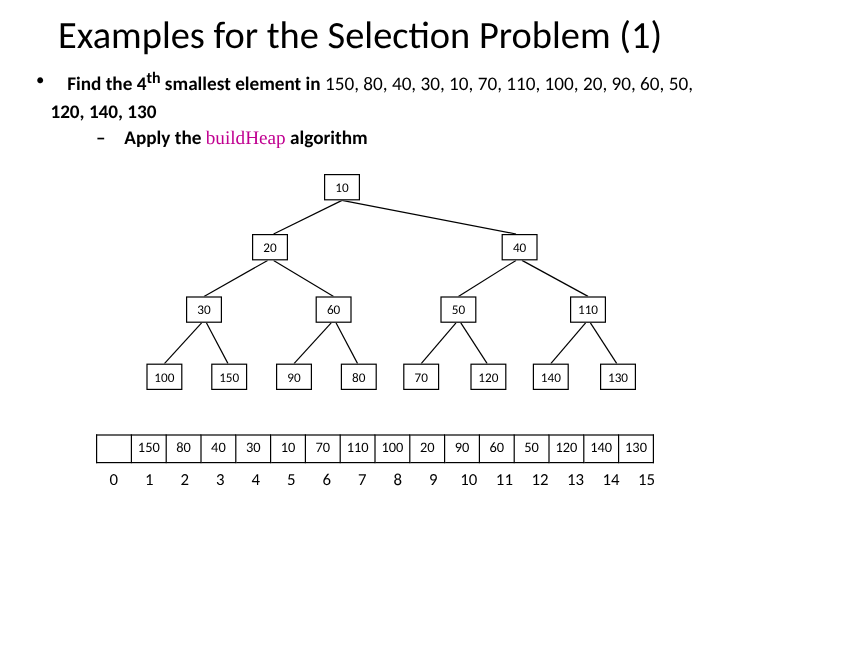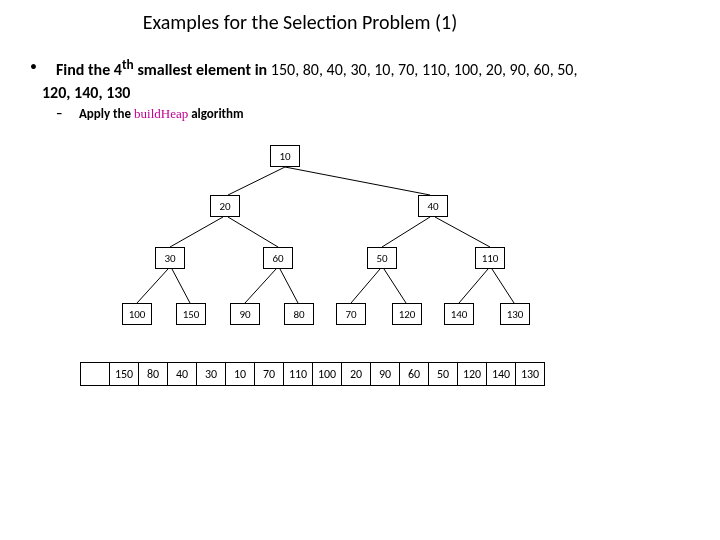--- a/index.html
+++ b/index.html
@@ -15,21 +15,21 @@
     position: relative;
     width: 720px;
     height: 540px;
   }
   .title {
     position: absolute;
     top: 10px;
     left: 0;
     width: 600px;
     text-align: center;
-    font-size: 20px;
+    font-size: 32px;
     font-weight: 400;
   }
   .bullet1 {
     position: absolute;
     top: 56px;
     left: 30px;
     width: 660px;
     font-size: 16px;
     line-height: 1.3;
   }
@@ -45,22 +45,22 @@
   }
   .b1text .normal { font-weight: 400; }
   .b1cont {
     margin-left: 12px;
     font-weight: 700;
     margin-top: 2px;
   }
   .bullet2 {
     position: absolute;
     top: 106px;
-    left: 56px;
-    font-size: 13px;
+    left: 80px;
+    font-size: 16px;
     font-weight: 700;
   }
   .b2dash {
     display: inline-block;
     width: 20px;
   }
   .buildheap {
     color: #c00090;
     font-family: "Times New Roman", serif;
     font-weight: 400;
@@ -195,14 +195,17 @@
       <td>90</td>
       <td>60</td>
       <td>50</td>
       <td>120</td>
       <td>140</td>
       <td>130</td>
     </tr>
   </tbody>
     </table>
 
+  <div class="idxrow">
+    <span>0</span><span>1</span><span>2</span><span>3</span><span>4</span><span>5</span><span>6</span><span>7</span><span>8</span><span>9</span><span>10</span><span>11</span><span>12</span><span>13</span><span>14</span><span>15</span>
+  </div>
 
 </div>
 
 </body></html>

